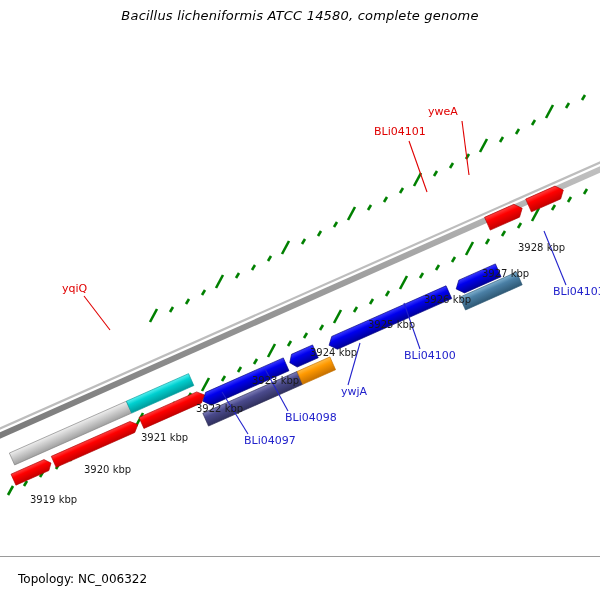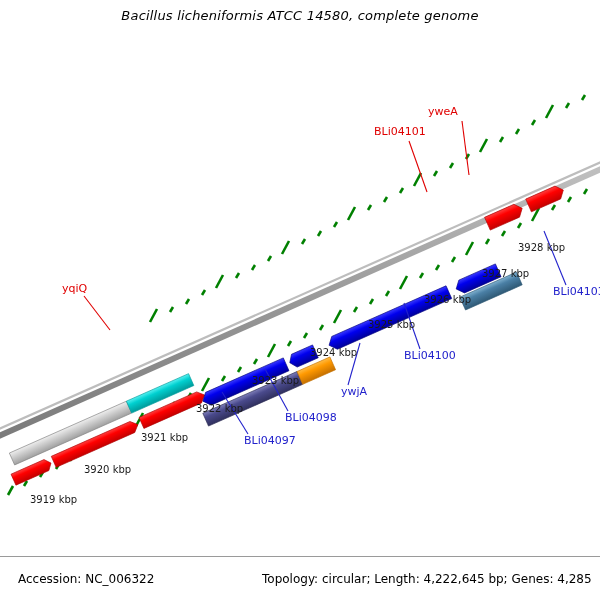--- a/index.html
+++ b/index.html
@@ -280,16 +280,15 @@
       <text class="lbl-tick" x="310" y="356">3924 kbp</text>
       <text class="lbl-tick" x="368" y="328">3925 kbp</text>
       <text class="lbl-tick" x="424" y="303">3926 kbp</text>
       <text class="lbl-tick" x="482" y="277">3927 kbp</text>
       <text class="lbl-tick" x="518" y="251">3928 kbp</text>
     </g>
 
   </svg>
 
   <div class="footer-rule"></div>
-  <div class="accession">Accession: NC_006322</div>
-  <div class="topology">Topology: circular; Length: 4,222,645 bp; Genes: 4,285</div>
+  <div class="accession">Topology: NC_006322</div>
 
 </div>
 
 </body></html>

